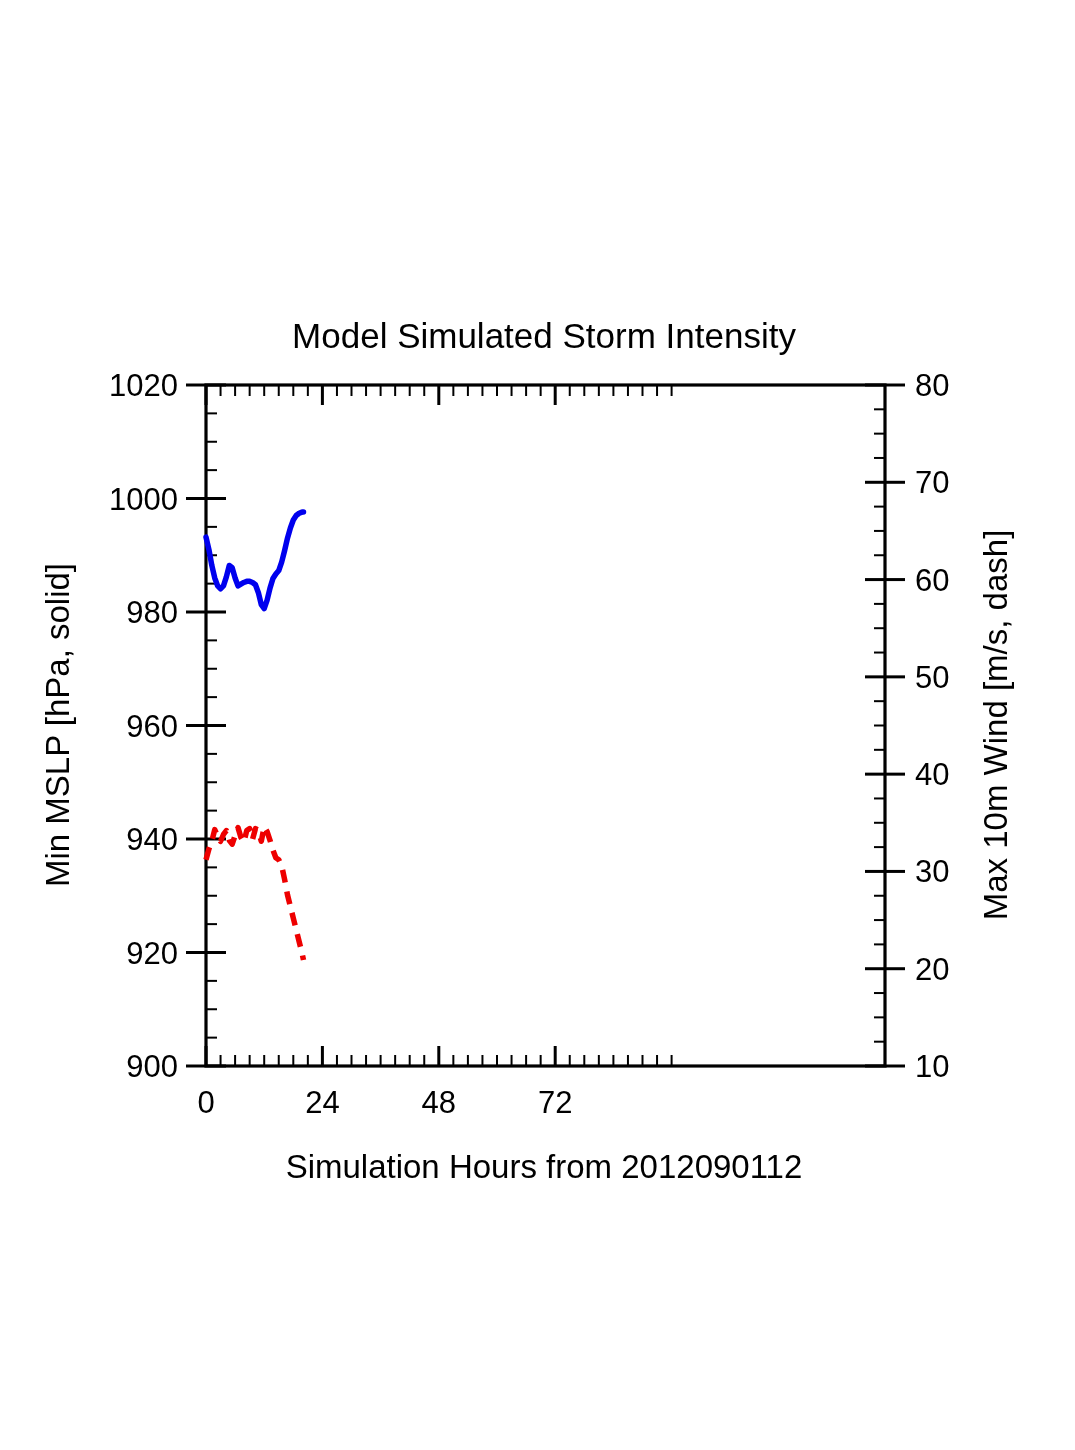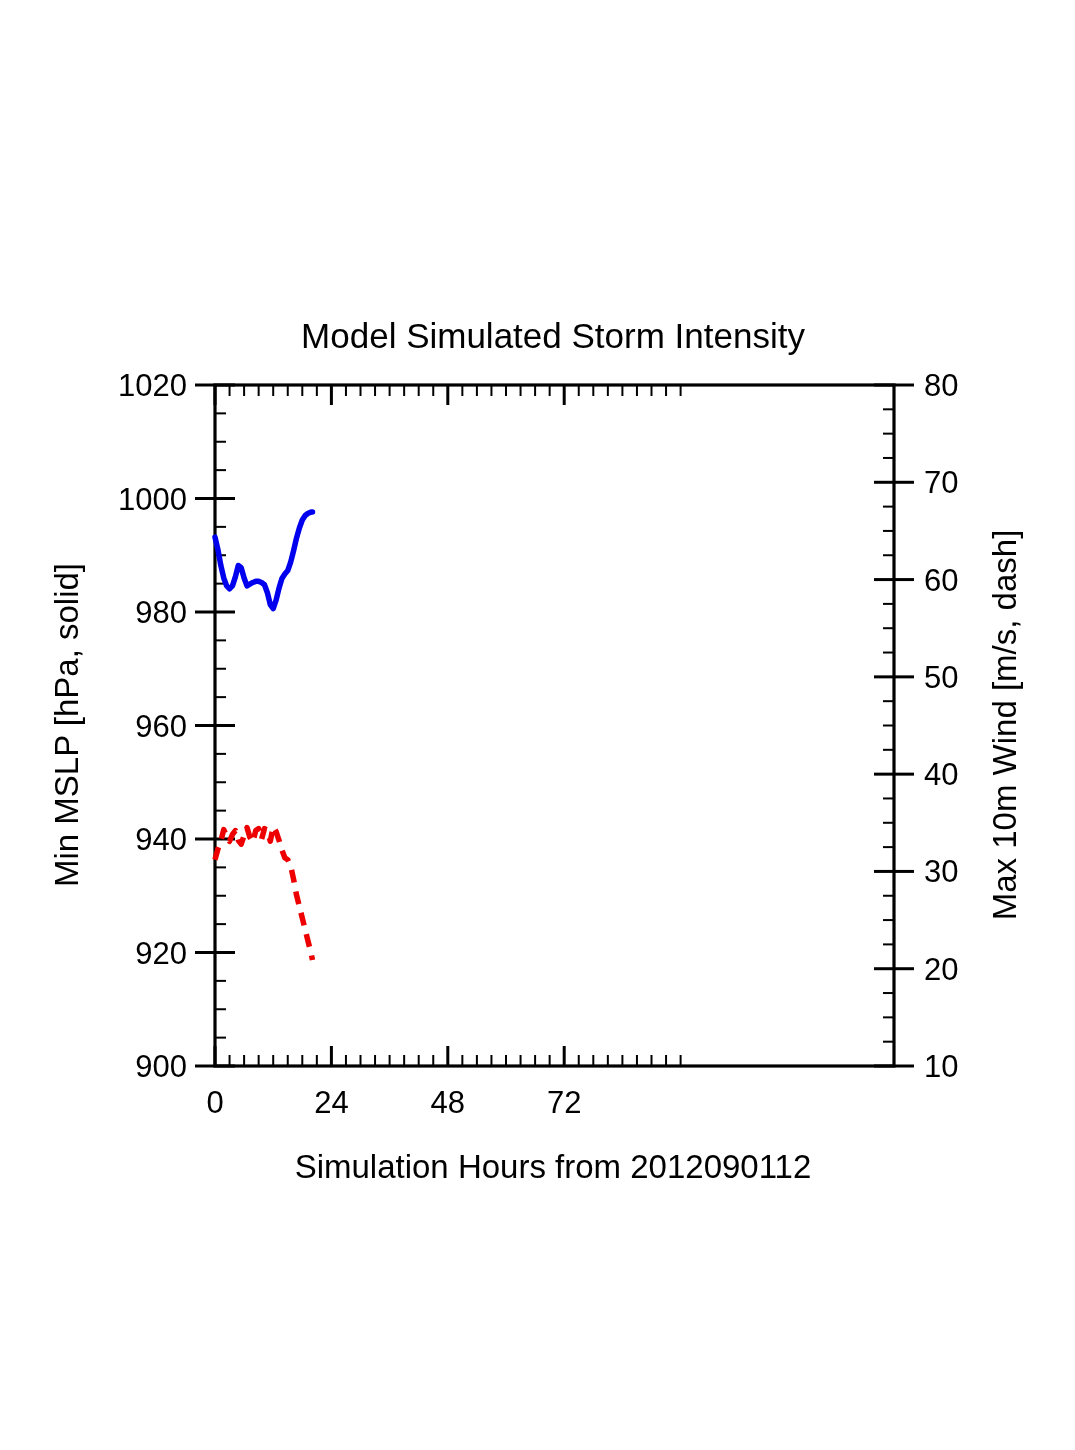--- a/index.html
+++ b/index.html
@@ -10,21 +10,21 @@
   body {
     width: 1075px;
     height: 1450px;
     font-family: "Liberation Sans", sans-serif;
     color: #000000;
     overflow: hidden;
     position: relative;
   }
   #figure {
     position: absolute;
-    left: 16px;
+    left: 7px;
     top: 0;
     width: 1010px;
     height: 1450px;
   }
   svg {
     display: block;
   }
   .tick-label {
     font-family: "Liberation Sans", sans-serif;
     font-size: 31px;

